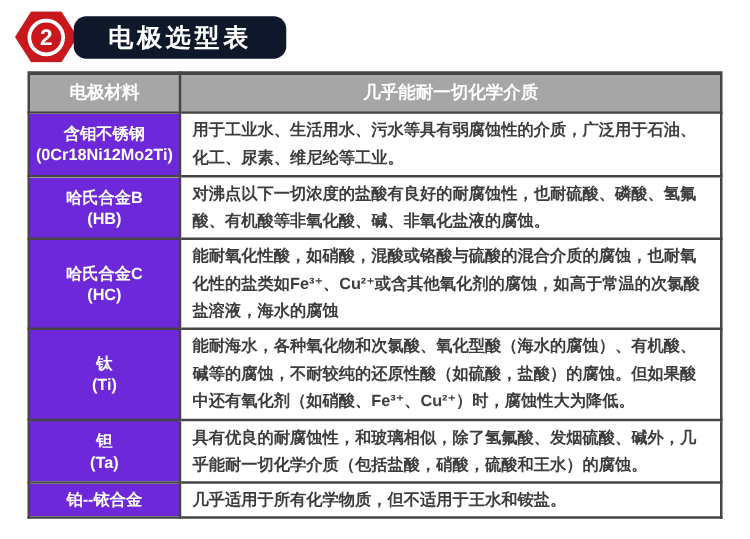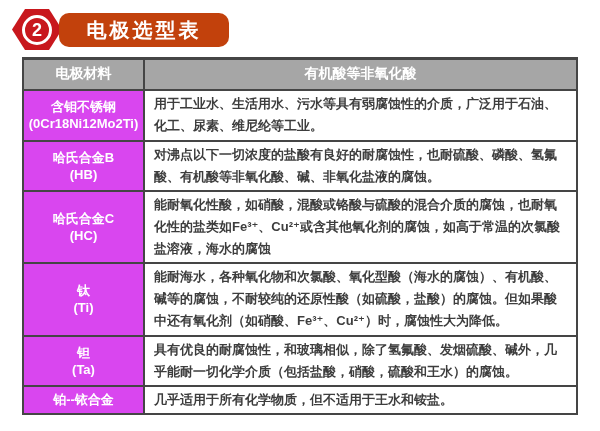--- a/index.html
+++ b/index.html
@@ -43,21 +43,21 @@
     font-size: 18px;
     font-weight: bold;
     line-height: 1;
   }
   .title-banner {
     position: absolute;
     left: 59px;
     top: 13px;
     width: 170px;
     height: 34px;
-    background: #c2410c;
+    background: #0f172a;
     border-radius: 10px;
     display: flex;
     align-items: center;
     justify-content: center;
   }
   .title-banner .title-text {
     color: #ffffff;
     font-size: 20px;
     font-weight: bold;
     letter-spacing: 3px;
@@ -85,21 +85,21 @@
 
   .electrode-table th {
     background: #a6a6a6;
     color: #ffffff;
     font-size: 14px;
     font-weight: bold;
     text-align: center;
     padding: 2px 4px;
   }
   td.material-cell {
-    background: #d946ef;
+    background: #6d28d9;
     color: #ffffff;
     font-size: 13px;
     font-weight: bold;
     text-align: center;
     vertical-align: middle;
     line-height: 17px;
     padding: 2px 3px;
   }
   td.material-cell .sub { display: block; }
   td.material-cell .sub:empty { display: none; }
@@ -140,21 +140,21 @@
   </div>
 
   <table class="electrode-table">
     <colgroup>
       <col class="c-mat">
       <col class="c-desc">
     </colgroup>
     <tbody>
       <tr class="hrow">
         <th>电极材料</th>
-        <th>有机酸等非氧化酸</th>
+        <th>几乎能耐一切化学介质</th>
       </tr>
 
       <tr class="row0">
         <td class="material-cell">
           <span>含钼不锈钢</span>
           <span class="sub">(0Cr18Ni12Mo2Ti)</span>
         </td>
         <td class="description-cell">用于工业水、生活用水、污水等具有弱腐蚀性的介质，广泛用于石油、化工、尿素、维尼纶等工业。</td>
       </tr>
 

